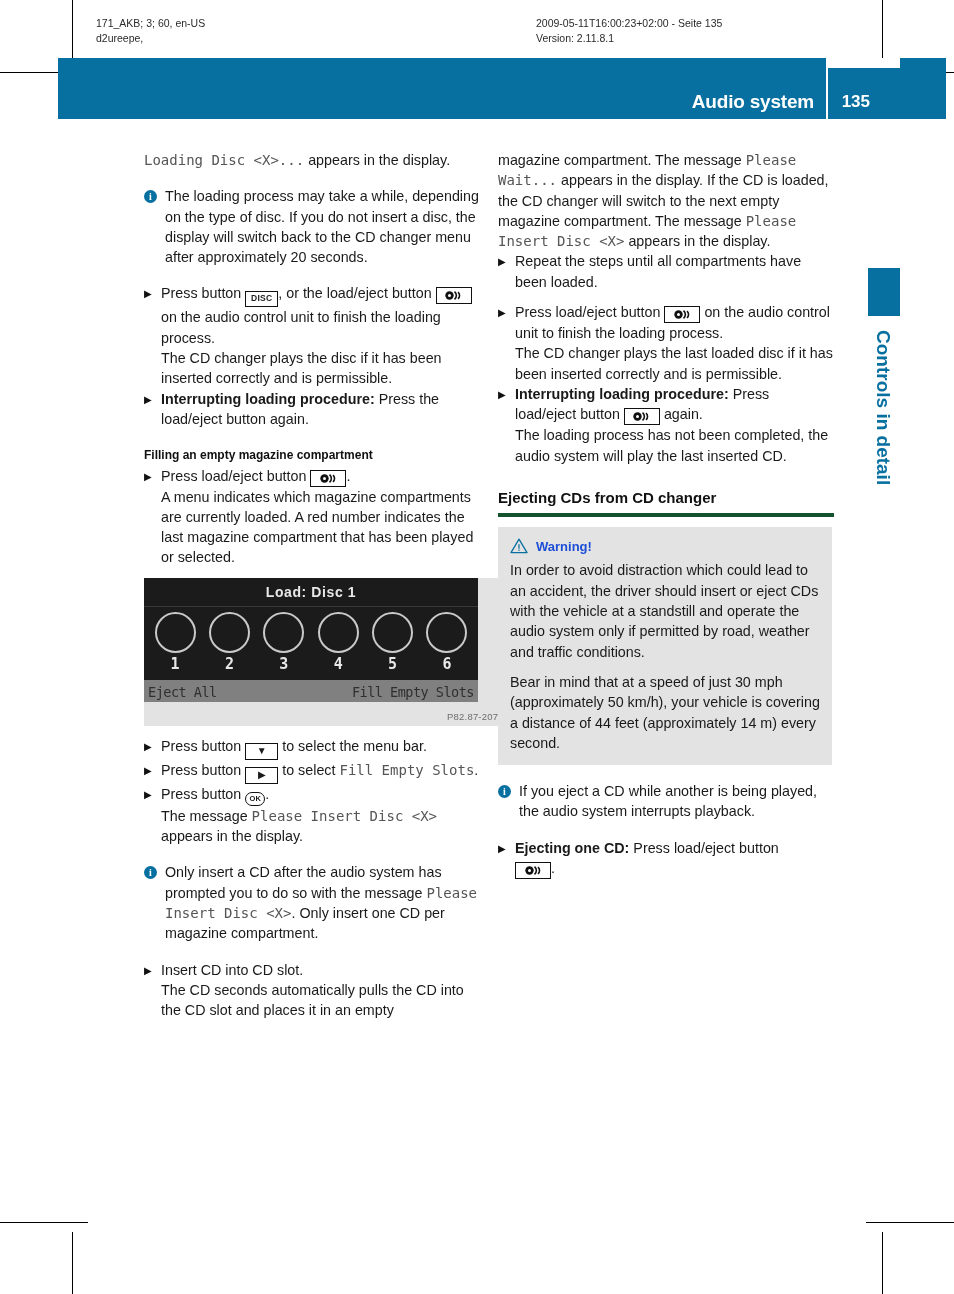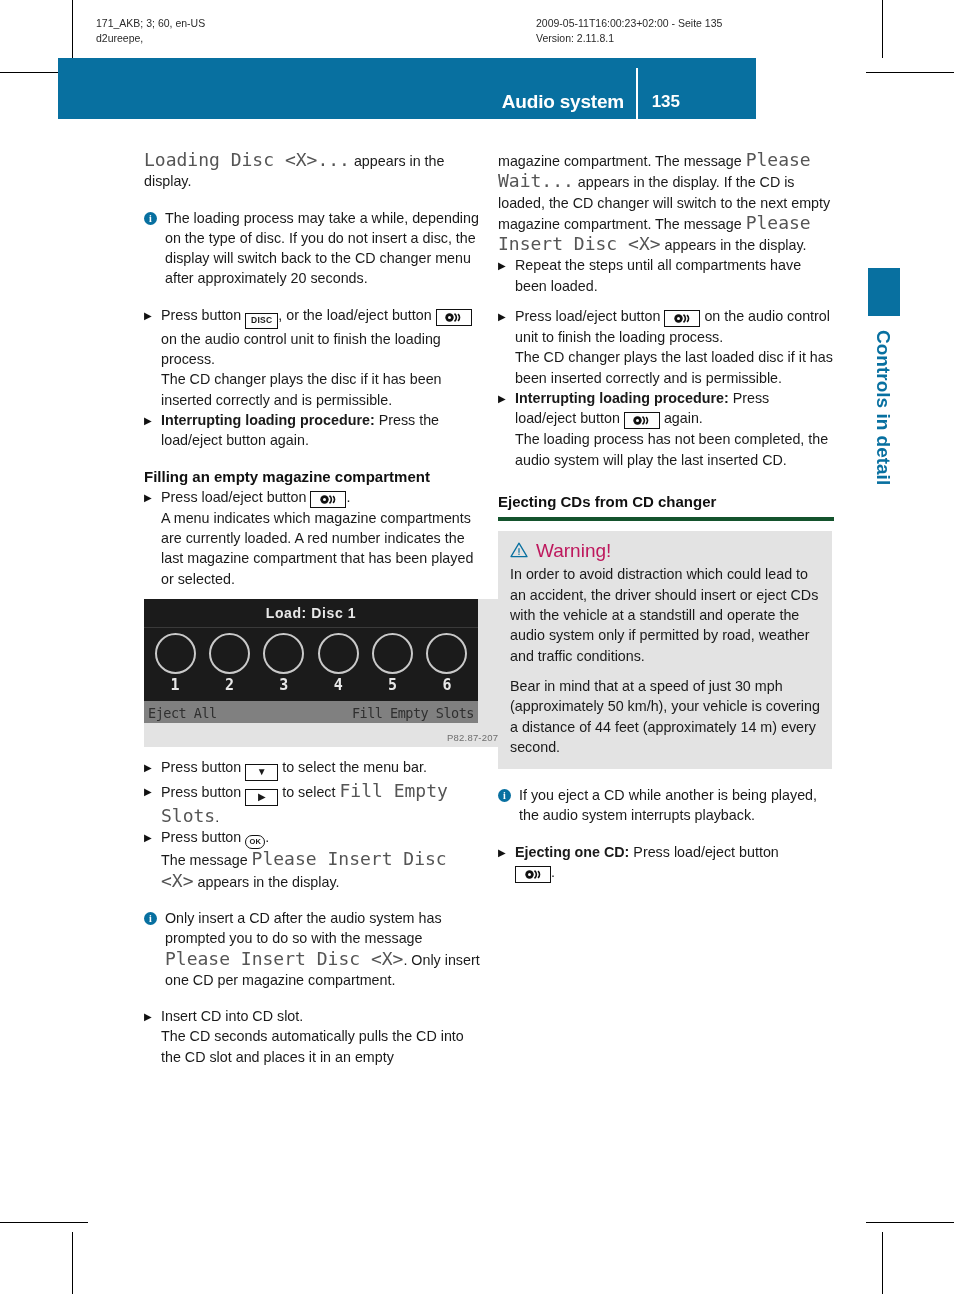--- a/index.html
+++ b/index.html
@@ -37,21 +37,21 @@
   }
   .print-meta .pm-right {
     position: absolute; left: 440px; top: 0;
   }
 
   
   .page-header {
     position: absolute;
     left: 58px;
     top: 58px;
-    width: 698px;
+    width: 888px;
     height: 61px;
     background: #0870a0;
   }
   .page-header .ph-title {
     position: absolute;
     right: 132px;
     bottom: 6px;
     color: #ffffff;
     font-size: 19px;
     font-weight: bold;
@@ -115,21 +115,21 @@
     line-height: 20.3px;
   }
   .col-left  { left: 144px; }
   .col-right { left: 498px; }
 
   p { margin: 0; }
 
   
   .mono {
     font-family: "DejaVu Sans Mono", "Liberation Mono", monospace;
-    font-size: 18px;
+    font-size: 14px;
     color: #555555;
     letter-spacing: 0px;
   }
   .b { font-weight: bold; }
 
   .spacer-sm { height: 10px; }
   .spacer-md { height: 16px; }
   .spacer-lg { height: 22px; }
 
   
@@ -174,21 +174,21 @@
     font-size: 15px;
     font-weight: bold;
     color: #111;
     padding-bottom: 5px;
     border-bottom: 4px solid #14532d;
     margin-bottom: 0px;
   }
 
   
   .sub-head {
-    font-size: 15px;
+    font-size: 12px;
     font-weight: bold;
     color: #111;
   }
 
   
   .key {
     display: inline-block;
     border: 1.3px solid #111;
     background: #fff;
     vertical-align: -3px;
@@ -287,23 +287,23 @@
   
   .warn-box {
     background: #e3e3e3;
     padding: 10px 12px 12px 12px;
     box-sizing: border-box;
     width: 334px;
   }
   .warn-head {
     position: relative;
     padding-left: 26px;
-    color: #be185d;
-    font-size: 19px;
-    font-weight: normal;
+    color: #1d4ed8;
+    font-size: 13px;
+    font-weight: bold;
     margin-bottom: 3px;
   }
   .warn-tri {
     position: absolute;
     left: 0; top: 1px;
     width: 18px; height: 16px;
   }
   .warn-box p { margin-bottom: 0; }
   .warn-gap { height: 10px; }
 </style>

